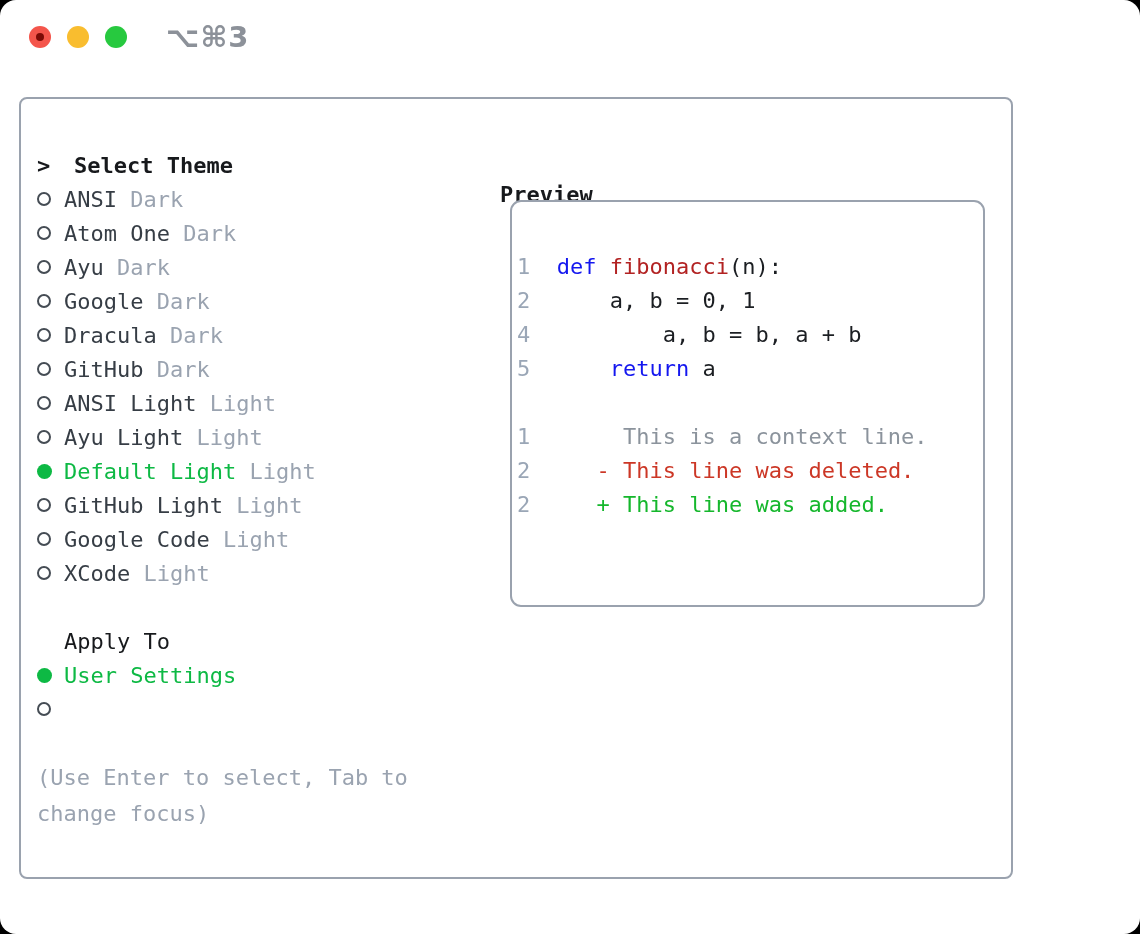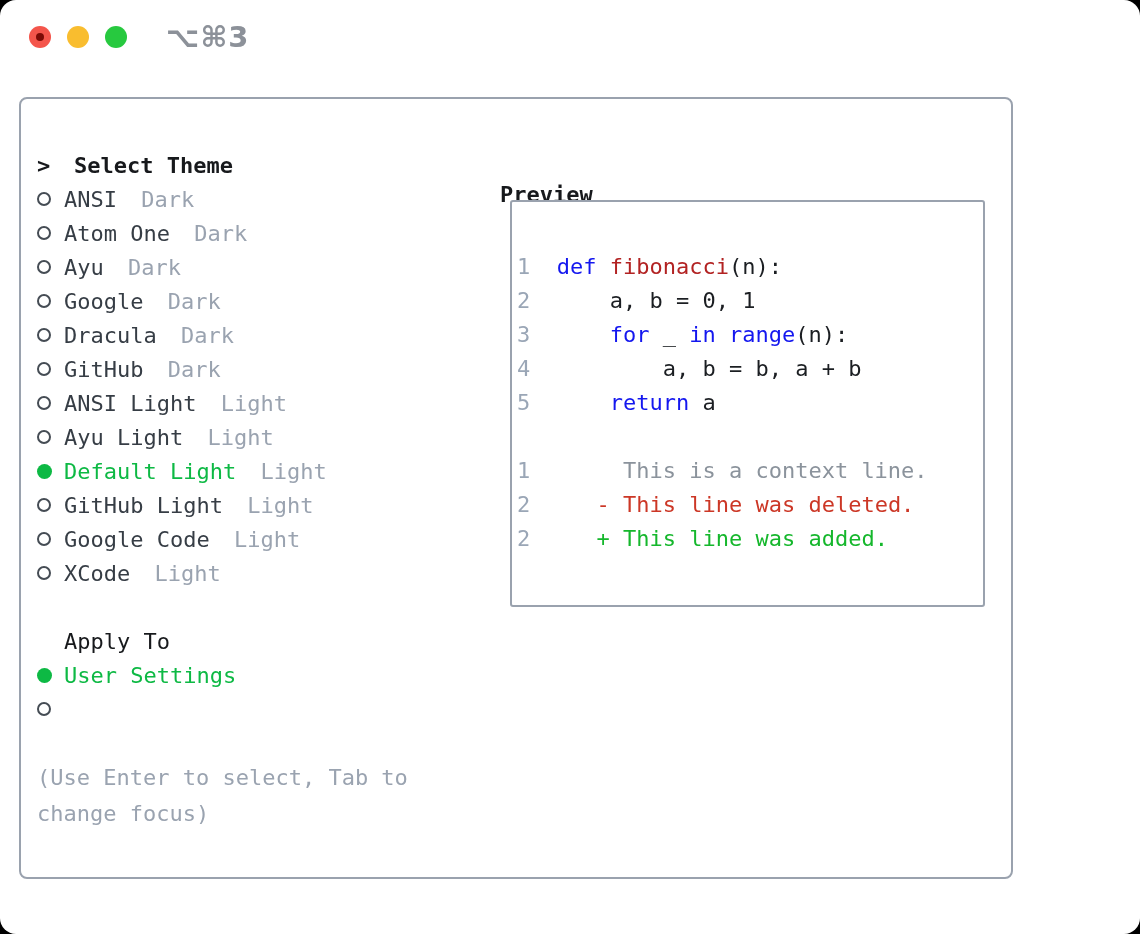--- a/index.html
+++ b/index.html
@@ -32,33 +32,33 @@
   .marker{width:27px;display:flex;align-items:center;flex:none;}
   
   .left-col{position:absolute;left:16px;top:49px;width:445px;font-size:22px;}
   .prompt{font-weight:bold;color:var(--heading-black,#17191c);font-size:22px;}
   .title{font-weight:bold;color:var(--heading-black,#17191c);margin-left:10px;}
   .radio{width:14px;height:14px;border-radius:50%;
          border:2px solid #454c54;box-sizing:border-box;}
   .radio.sel{width:15px;height:15px;border:none;background:var(--accent-green,#0db944);}
   .item-name{color:var(--item-dark,#363d45);text-align:right;}
   .item-name.sel{color:var(--accent-green,#0db944);}
-  .variant{color:var(--muted-gray,#9aa3b0);margin-left:11px;}
+  .variant{color:var(--muted-gray,#9aa3b0);}
   .apply-section{margin-top:34px;}
   .apply-title{color:var(--heading-black,#17191c);}
   .footer{
     margin-top:34px;color:var(--muted-gray,#9aa3b0);font-size:22px;line-height:36px;
     width:430px;white-space:normal;
   }
   
   .preview-title{position:absolute;left:479px;top:49px;font-size:22px;
     font-weight:bold;color:var(--heading-black,#17191c);margin-top:29px;}
   .preview-box{
     position:absolute;left:489px;top:101px;width:475px;height:407px;
-    border:2px solid var(--border-gray,#9aa2ae);border-radius:3px;box-sizing:border-box;
+    border:2px solid var(--border-gray,#9aa2ae);border-radius:11px;box-sizing:border-box;
     background:#fff;overflow:hidden;
   }
   .code{padding:48px 0 0 5px;font-size:22px;}
   .code-line{height:34px;line-height:34px;white-space:pre;}
   .tok-num{color:var(--line-number-gray,#9aa6b6);}
   .tok-kw{color:var(--keyword-blue,#1417ef);}
   .tok-fn{color:var(--function-red,#b22222);}
   .tok-plain{color:#1b1e22;}
   .tok-ctx{color:var(--context-gray,#8b939c);}
   .tok-del{color:var(--diff-del-red,#cc3726);text-align:right;}
@@ -116,21 +116,20 @@
     </div>
 
     <div class="preview-title row">
       <span>Preview</span>
     </div>
 
     <div class="preview-box">
       <div class="code" id="code">
           <div class="code-line"><span class="tok-num">1  </span><span class="tok-kw">def</span><span class="tok-plain"> </span><span class="tok-fn">fibonacci</span><span class="tok-plain">(n):</span></div>
           <div class="code-line"><span class="tok-num">2</span><span class="tok-plain">      a, b = 0, 1</span></div>
-          <div class="code-line"><span class="tok-num">3</span><span class="tok-plain">      </span><span class="tok-kw">for</span><span class="tok-plain"> _ </span><span class="tok-kw">in</span><span class="tok-plain"> </span><span class="tok-kw">range</span><span class="tok-plain">(n):</span></div>
           <div class="code-line"><span class="tok-num">4</span><span class="tok-plain">          a, b = b, a + b</span></div>
           <div class="code-line"><span class="tok-num">5</span><span class="tok-plain">      </span><span class="tok-kw">return</span><span class="tok-plain"> a</span></div>
           <div class="code-line">&nbsp;</div>
           <div class="code-line"><span class="tok-num">1</span><span class="tok-ctx">       This is a context line.</span></div>
           <div class="code-line"><span class="tok-num">2</span><span class="tok-plain">     </span><span class="tok-del">- This line was deleted.</span></div>
           <div class="code-line"><span class="tok-num">2</span><span class="tok-plain">     </span><span class="tok-add">+ This line was added.</span></div>
         </div>
     </div>
 
   </div>

